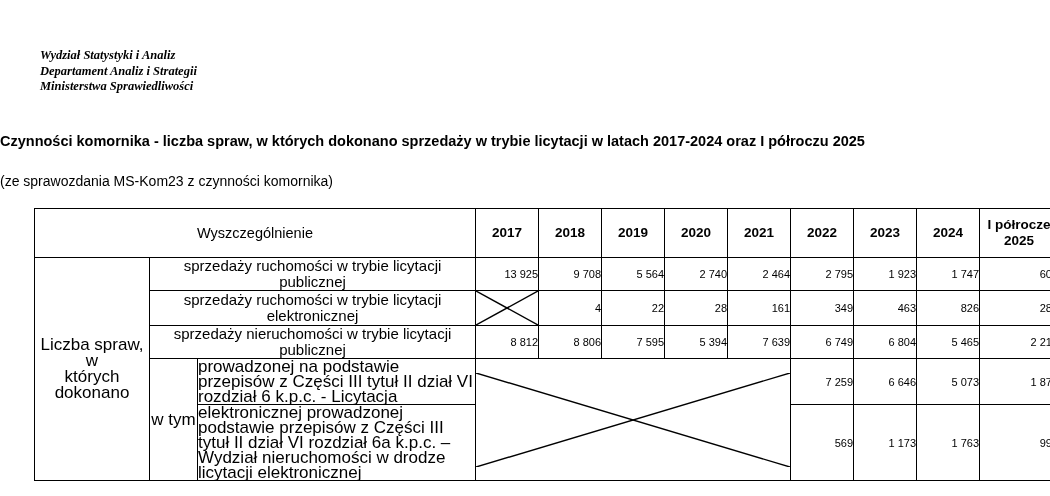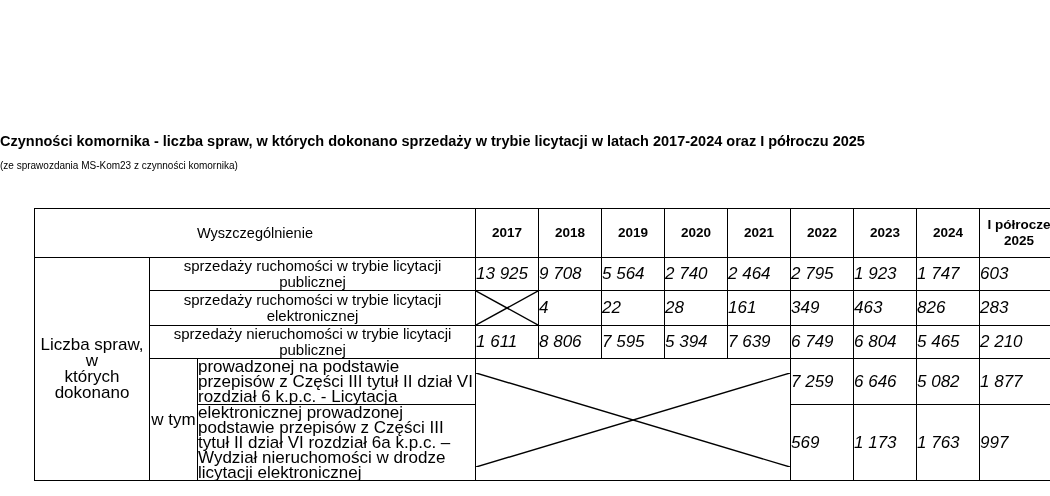--- a/index.html
+++ b/index.html
@@ -38,23 +38,23 @@
     text-align: left;
   }
   .main-title {
     font-family: "Liberation Sans", sans-serif;
     font-weight: bold;
     font-size: 14.5px;
     line-height: 19px;
   }
   .sub-title {
     font-family: "Liberation Sans", sans-serif;
-    font-size: 10px;
+    font-size: 14px;
     line-height: 19px;
-    margin-top: 5px;
+    margin-top: 21px;
   }
   .table-wrap {
     position: absolute;
     left: 34px;
     top: 208px;
     width: 984px;
   }
   table.data {
     border-collapse: collapse;
     table-layout: fixed;
@@ -96,24 +96,24 @@
     font-size: 17px;
     line-height: 15px;
   }
   .vert-label {
     text-align: center;
     font-size: 17px;
     line-height: 16px;
     padding: 3px 4px;
   }
   .num {
+    text-align: right;
     padding: 4px 9px 4px 4px;
-    font-size: 17px;
+    font-size: 11px;
     white-space: nowrap;
-    font-style: italic;
   }
   .cross {
     position: relative;
     padding: 0;
   }
   .cross svg {
     display: block;
     width: 100%;
     height: 100%;
     position: absolute;
@@ -125,20 +125,25 @@
     width: 100%;
     height: 100%;
     min-height: 34px;
   }
 </style>
 </head>
 <body>
 
 <div class="page">
 
+  <div class="dept-block">
+    <div>Wydział Statystyki i Analiz</div>
+    <div>Departament Analiz i  Strategii</div>
+    <div>Ministerstwa Sprawiedliwości</div>
+  </div>
 
   <div class="title-block">
     <div class="main-title">Czynności komornika - liczba spraw, w których dokonano sprzedaży w trybie licytacji w latach 2017-2024 oraz I półroczu 2025</div>
     <div class="sub-title">(ze sprawozdania MS-Kom23 z czynności komornika)</div>
   </div>
 
   <div class="table-wrap">
     <table class="data">
       <colgroup>
         <col style="width:115px">
@@ -205,21 +210,21 @@
           <td class="num">28</td>
           <td class="num">161</td>
           <td class="num">349</td>
           <td class="num">463</td>
           <td class="num">826</td>
           <td class="num">283</td>
         </tr>
 
         <tr>
           <td class="rowlabel" colspan="2">sprzedaży nieruchomości w trybie licytacji publicznej</td>
-          <td class="num">1 611</td>
+          <td class="num">8 812</td>
           <td class="num">8 806</td>
           <td class="num">7 595</td>
           <td class="num">5 394</td>
           <td class="num">7 639</td>
           <td class="num">6 749</td>
           <td class="num">6 804</td>
           <td class="num">5 465</td>
           <td class="num">2 210</td>
         </tr>
 
@@ -229,21 +234,21 @@
           <td class="cross" colspan="5" rowspan="2">
             <div class="cross-holder" style="min-height:94px;">
               <svg viewBox="0 0 315 94" preserveAspectRatio="none">
                 <line x1="0" y1="0" x2="315" y2="94" stroke="#000" stroke-width="1.4" vector-effect="non-scaling-stroke"></line>
                 <line x1="315" y1="0" x2="0" y2="94" stroke="#000" stroke-width="1.4" vector-effect="non-scaling-stroke"></line>
               </svg>
             </div>
           </td>
           <td class="num">7 259</td>
           <td class="num">6 646</td>
-          <td class="num">5 082</td>
+          <td class="num">5 073</td>
           <td class="num">1 877</td>
         </tr>
 
         <tr>
           <td class="rowlabel-left">elektronicznej prowadzonej podstawie przepisów z Części III tytuł II dział VI rozdział 6a k.p.c. – Wydział nieruchomości w drodze licytacji elektronicznej</td>
           <td class="num">569</td>
           <td class="num">1 173</td>
           <td class="num">1 763</td>
           <td class="num">997</td>
         </tr>

